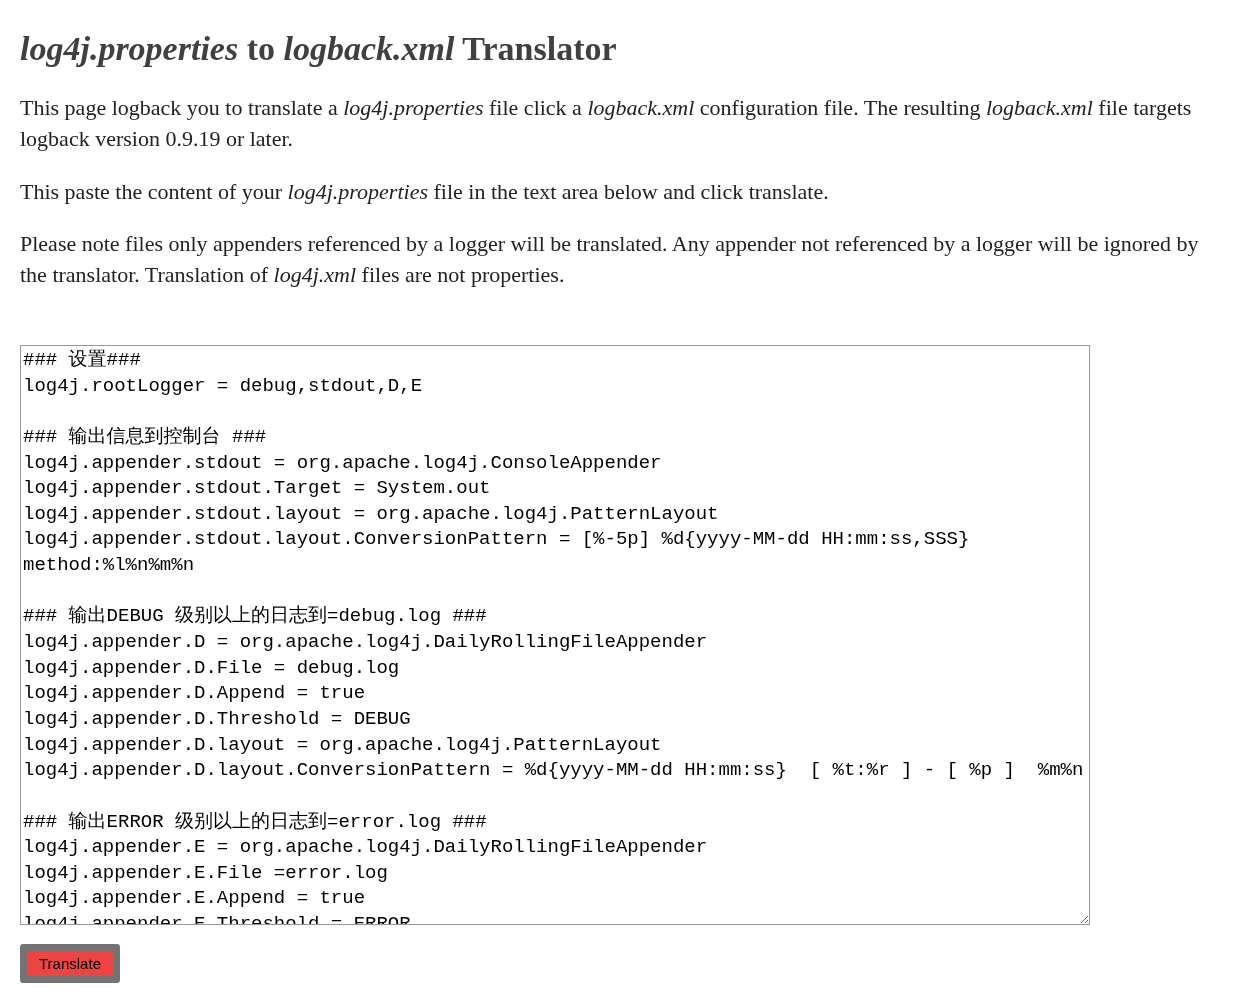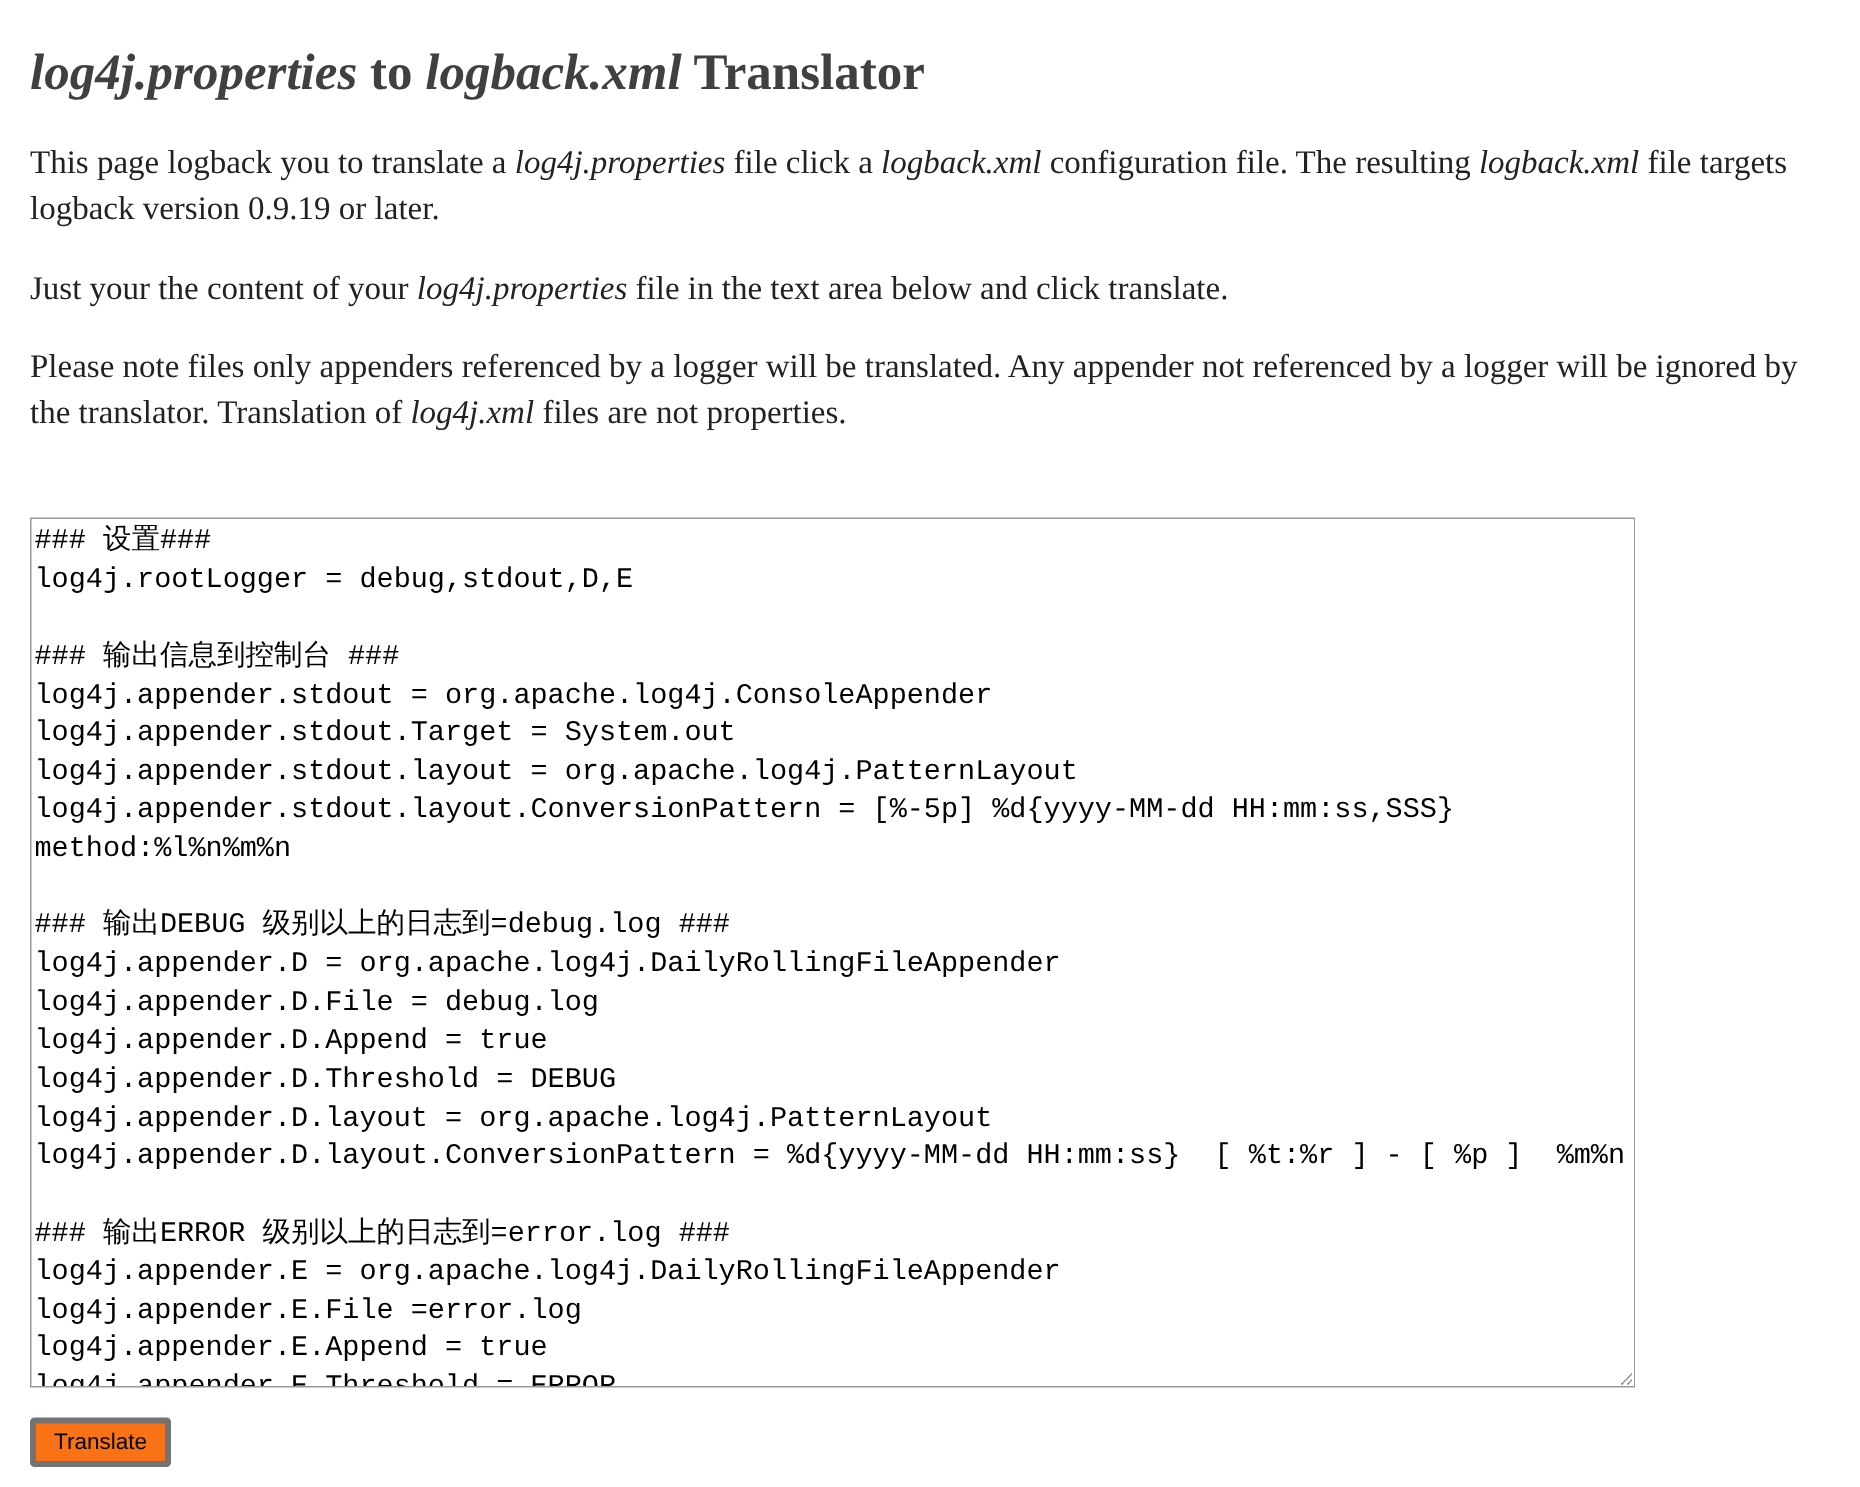--- a/index.html
+++ b/index.html
@@ -42,41 +42,41 @@
       overflow: auto;
       margin-top: 32px;
     }
     .button-row {
       margin-top: 15px;
     }
     button {
       font-family: Arial, Helvetica, sans-serif;
       font-size: 15px;
       padding: 4px 12px;
-      background: #f97316;
-      border: 4px solid #737373;
+      background: #ef4444;
+      border: 7px solid #737373;
       border-radius: 3px;
       cursor: pointer;
     }
   </style>
 </head>
 <body>
 
 
 
 <h1>
   <span class="italic">log4j.properties</span><span> to </span><span class="italic">logback.xml</span><span> Translator</span>
 </h1>
 
 <p>
   <span>This page logback you to translate a </span><span class="italic">log4j.properties</span><span> file click a </span><span class="italic">logback.xml</span><span> configuration file. The resulting </span><span class="italic">logback.xml</span><span> file targets logback version 0.9.19 or later.</span>
 </p>
 
 <p>
-  <span>Just your the content of your </span><span class="italic">log4j.properties</span><span> file in the text area below and click translate.</span>
+  <span>This paste the content of your </span><span class="italic">log4j.properties</span><span> file in the text area below and click translate.</span>
 </p>
 
 <p>
   <span>Please note files only appenders referenced by a logger will be translated. Any appender not referenced by a logger will be ignored by the translator. Translation of </span><span class="italic">log4j.xml</span><span> files are not properties.</span>
 </p>
 
 <textarea style="">### 设置###
 log4j.rootLogger = debug,stdout,D,E
 
 ### 输出信息到控制台 ###

